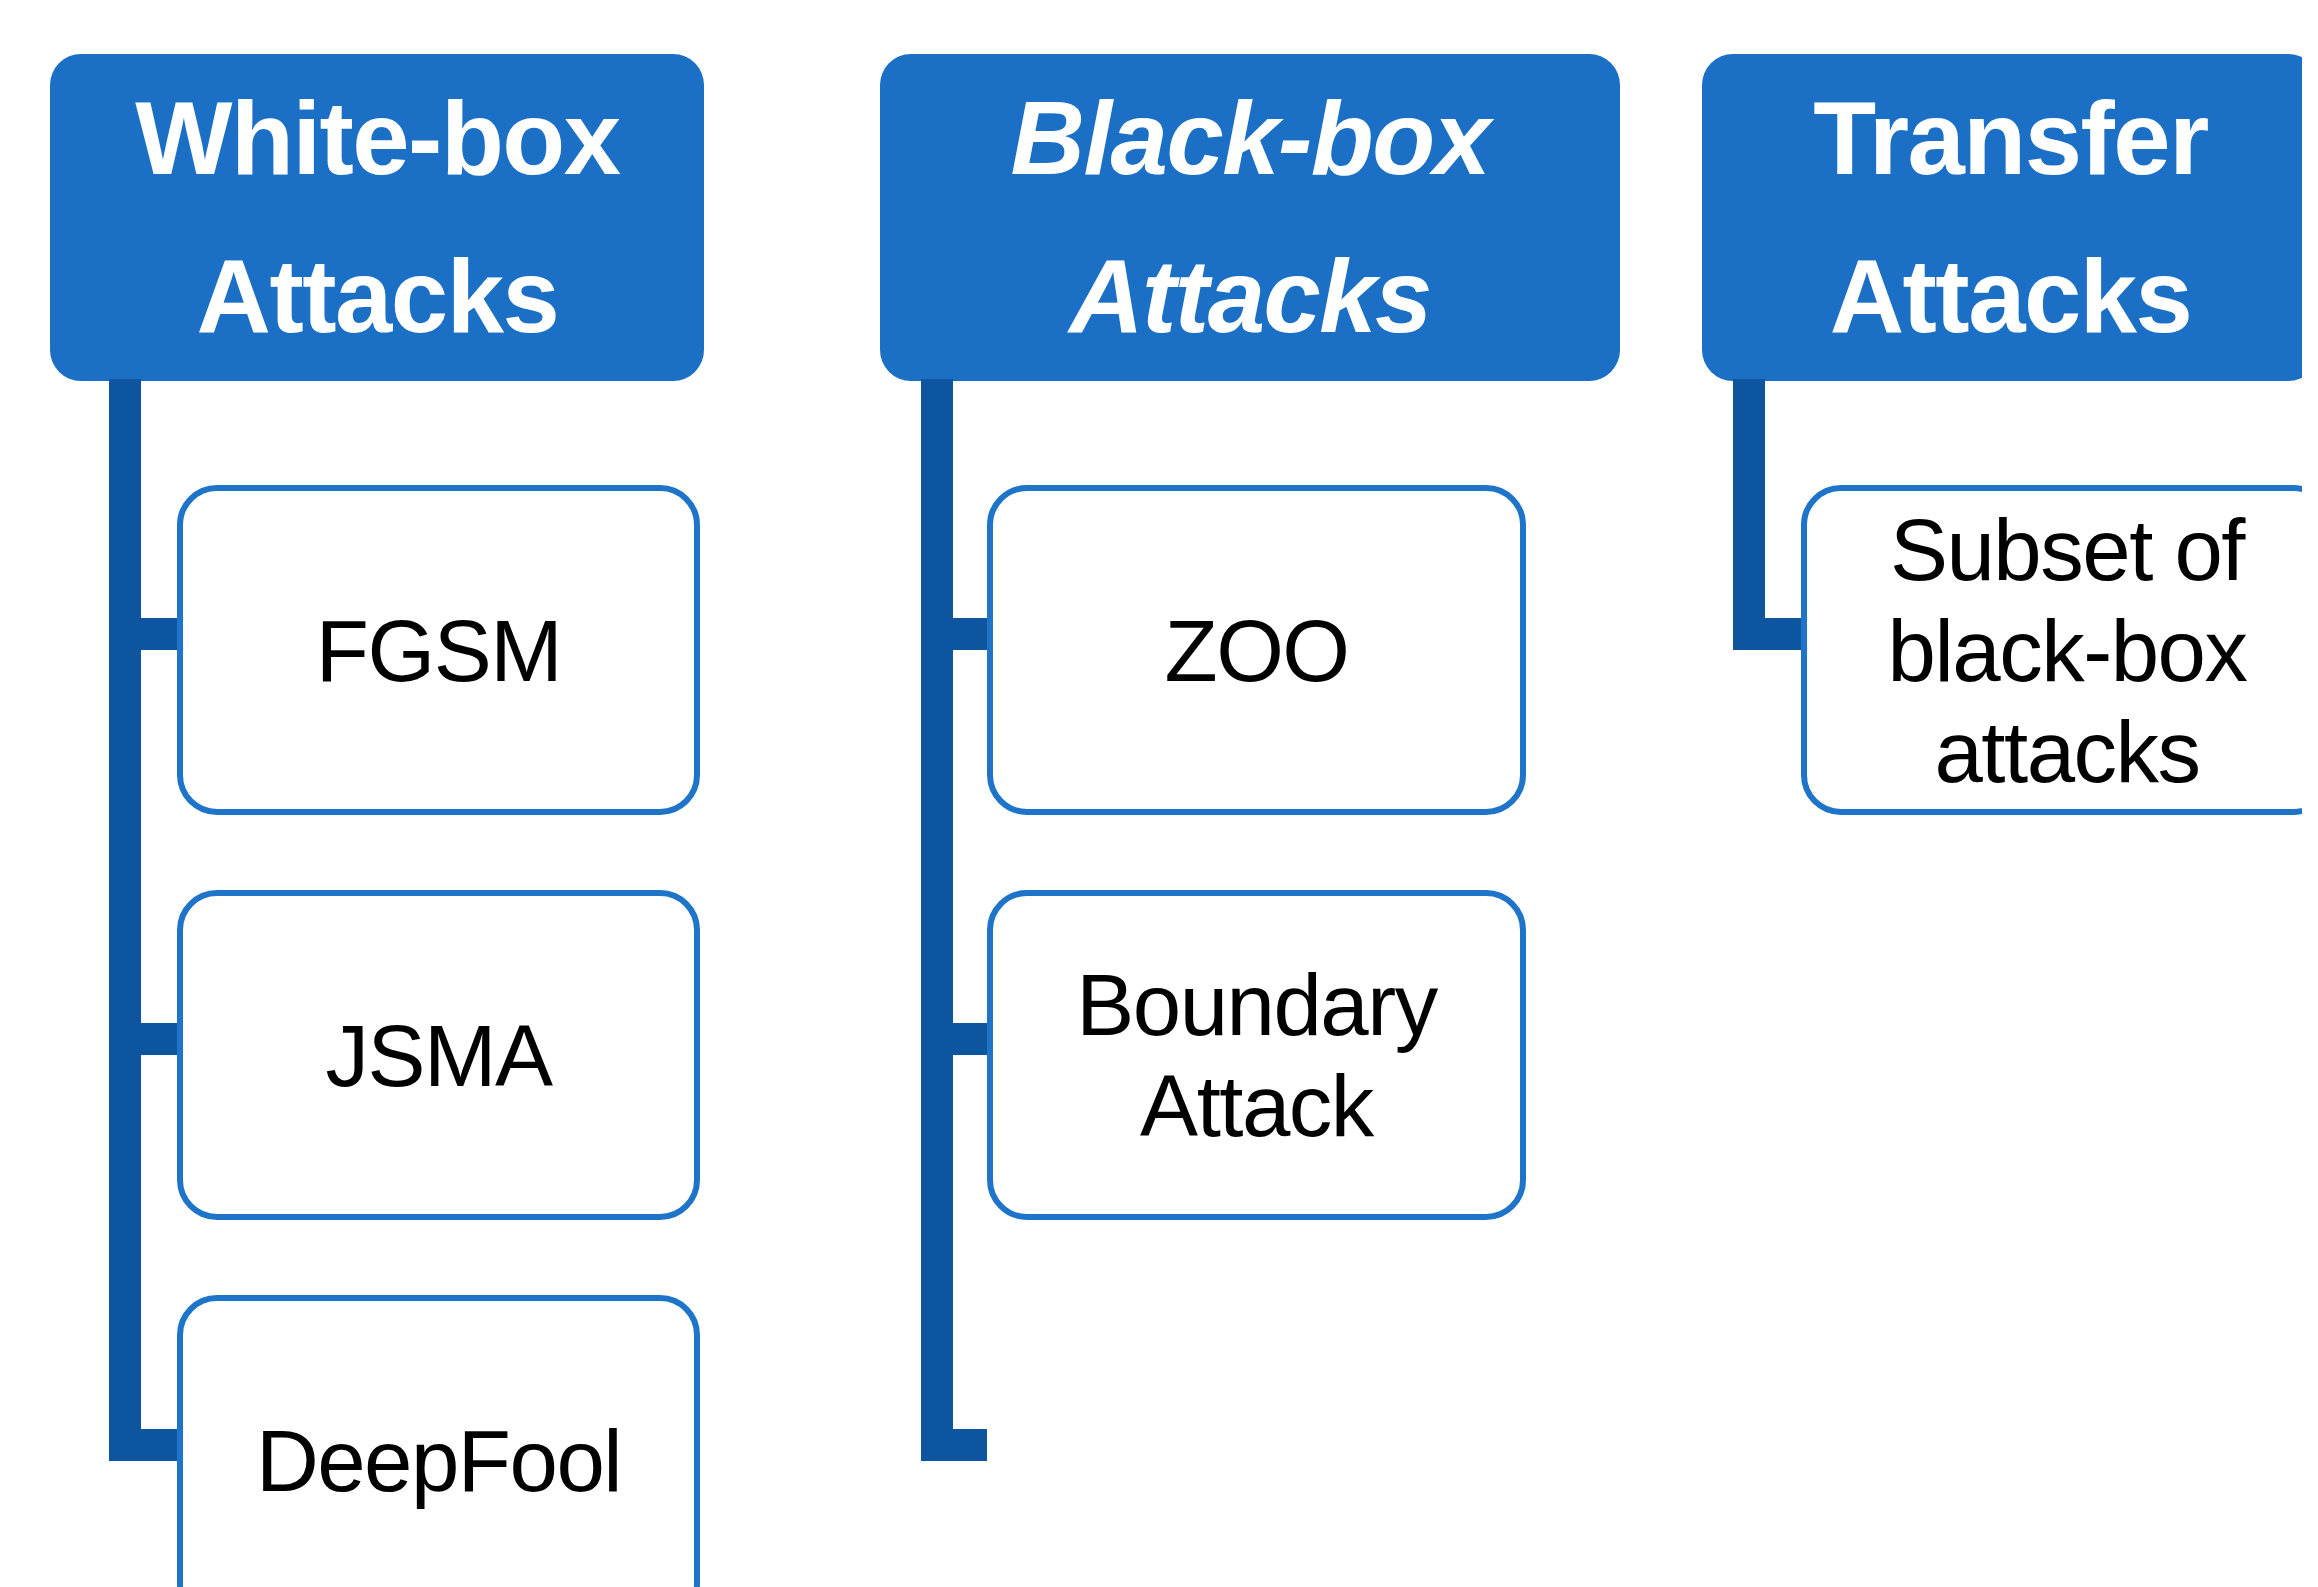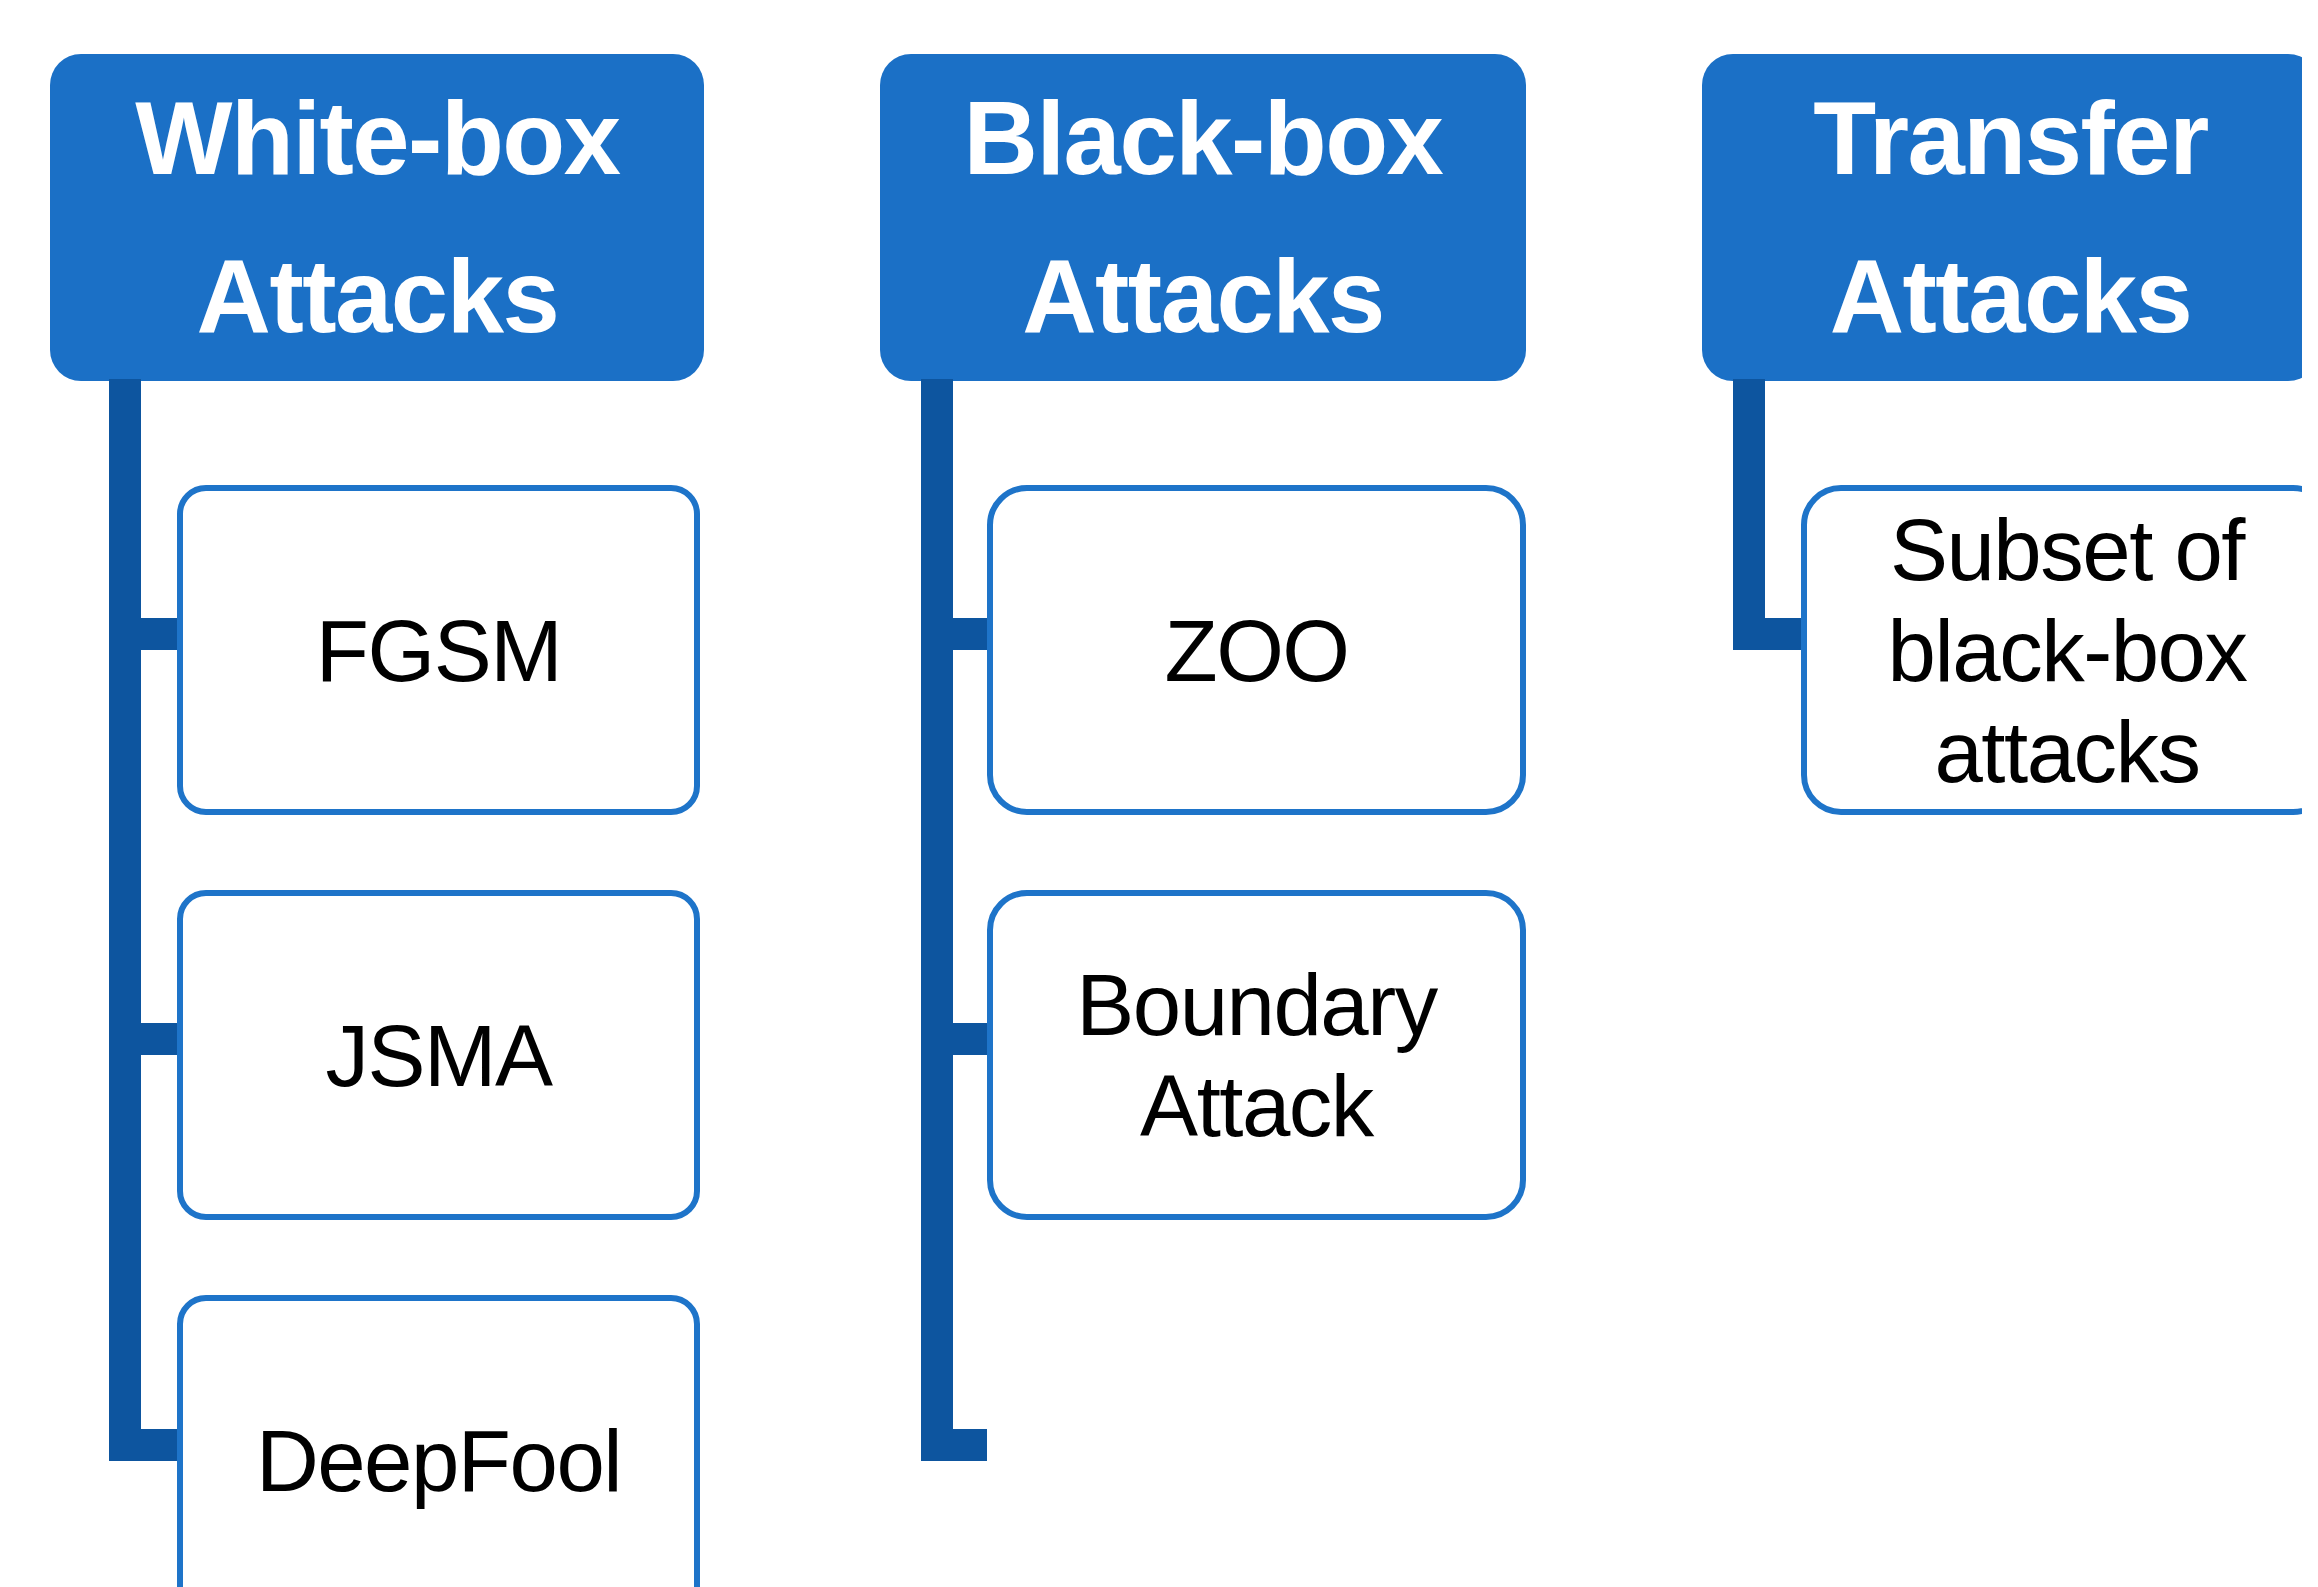--- a/index.html
+++ b/index.html
@@ -63,24 +63,24 @@
   }
   .stub{
     position:absolute;
     height:6.6px;
     background:var(--connector);
   }
 
   
   .c1-header{left:18.4px;width:654px;}
   .c1-vline{left:77px;top:347px;height:1056px;}
-  .c1-child{left:145px;width:523px;border-radius:29px;}
+  .c1-child{left:145px;width:523px;}
   .c1-stub{left:77px;width:68px;}
   
-  .c2-header{left:848px;width:646px;}
+  .c2-header{left:848px;width:740px;font-style:italic;}
   .c2-vline{left:889px;top:347px;height:1056px;}
   .c2-child{left:955px;width:539px;}
   .c2-stub{left:889px;width:66px;}
   
   .c3-header{left:1670px;width:617px;}
   .c3-vline{left:1701px;top:347px;height:245px;}
   .c3-child{left:1769px;width:532px;}
   .c3-stub{left:1701px;width:68px;}
 
   .row1{top:425px;}

